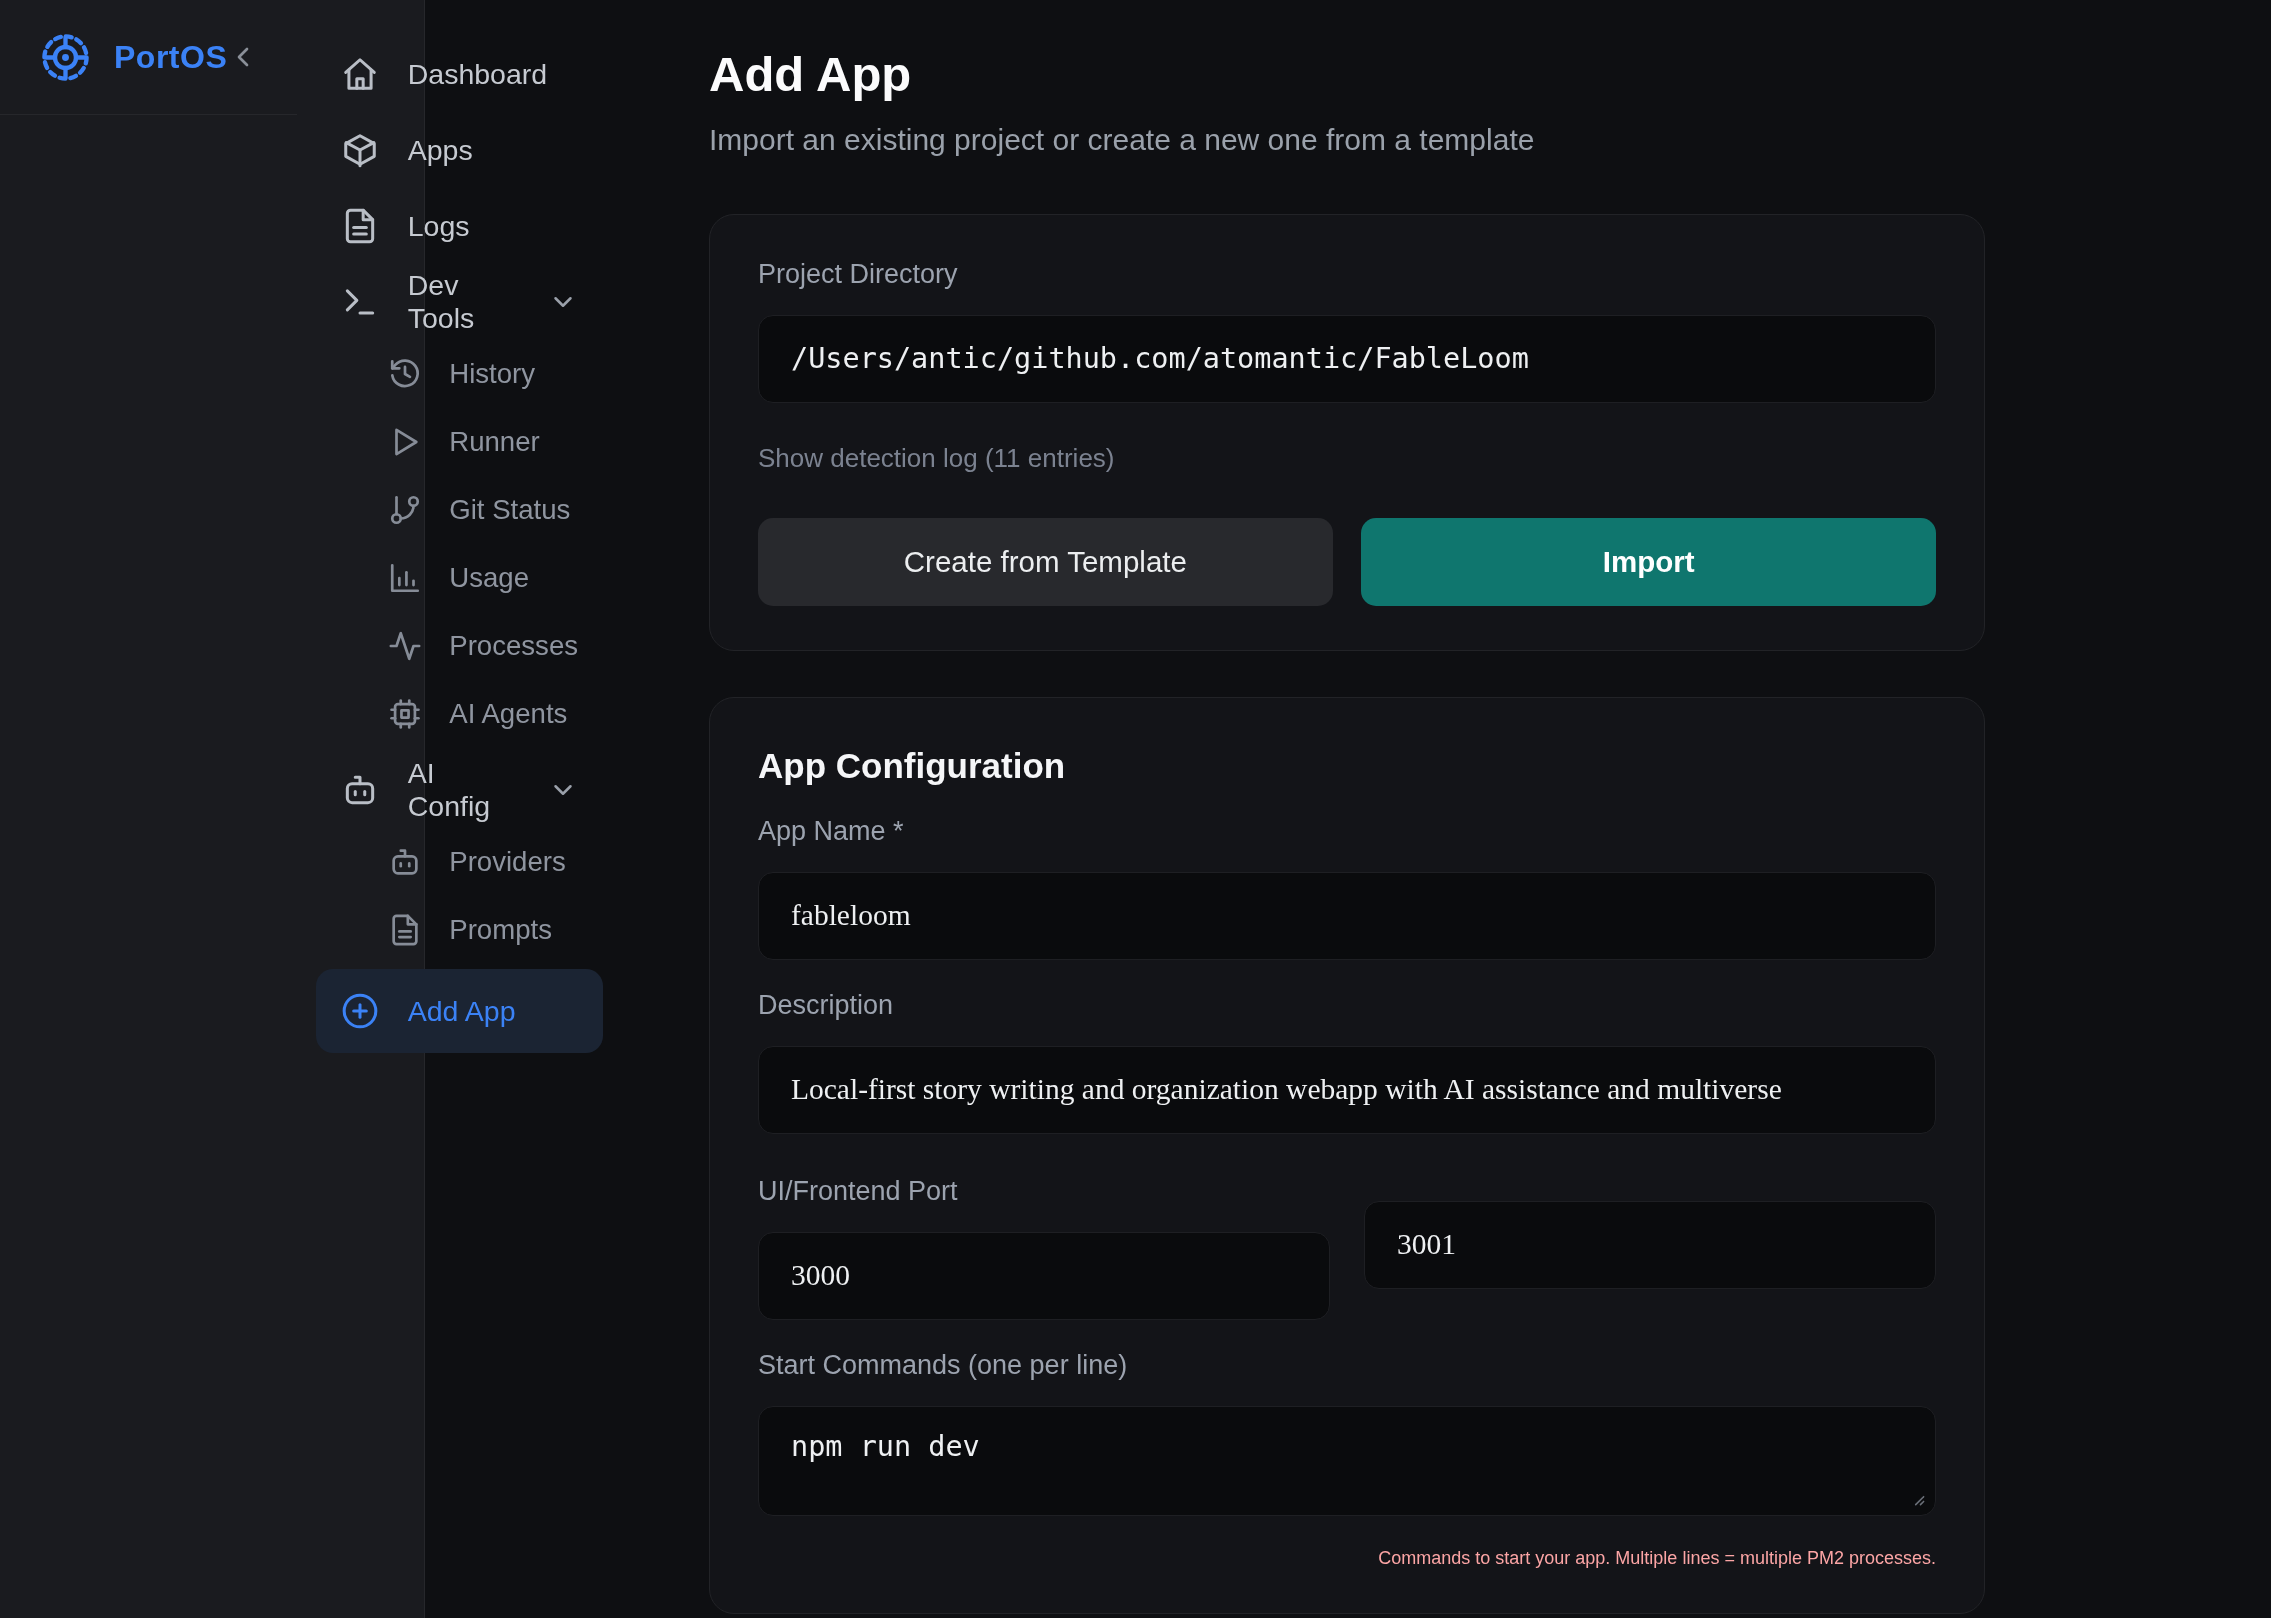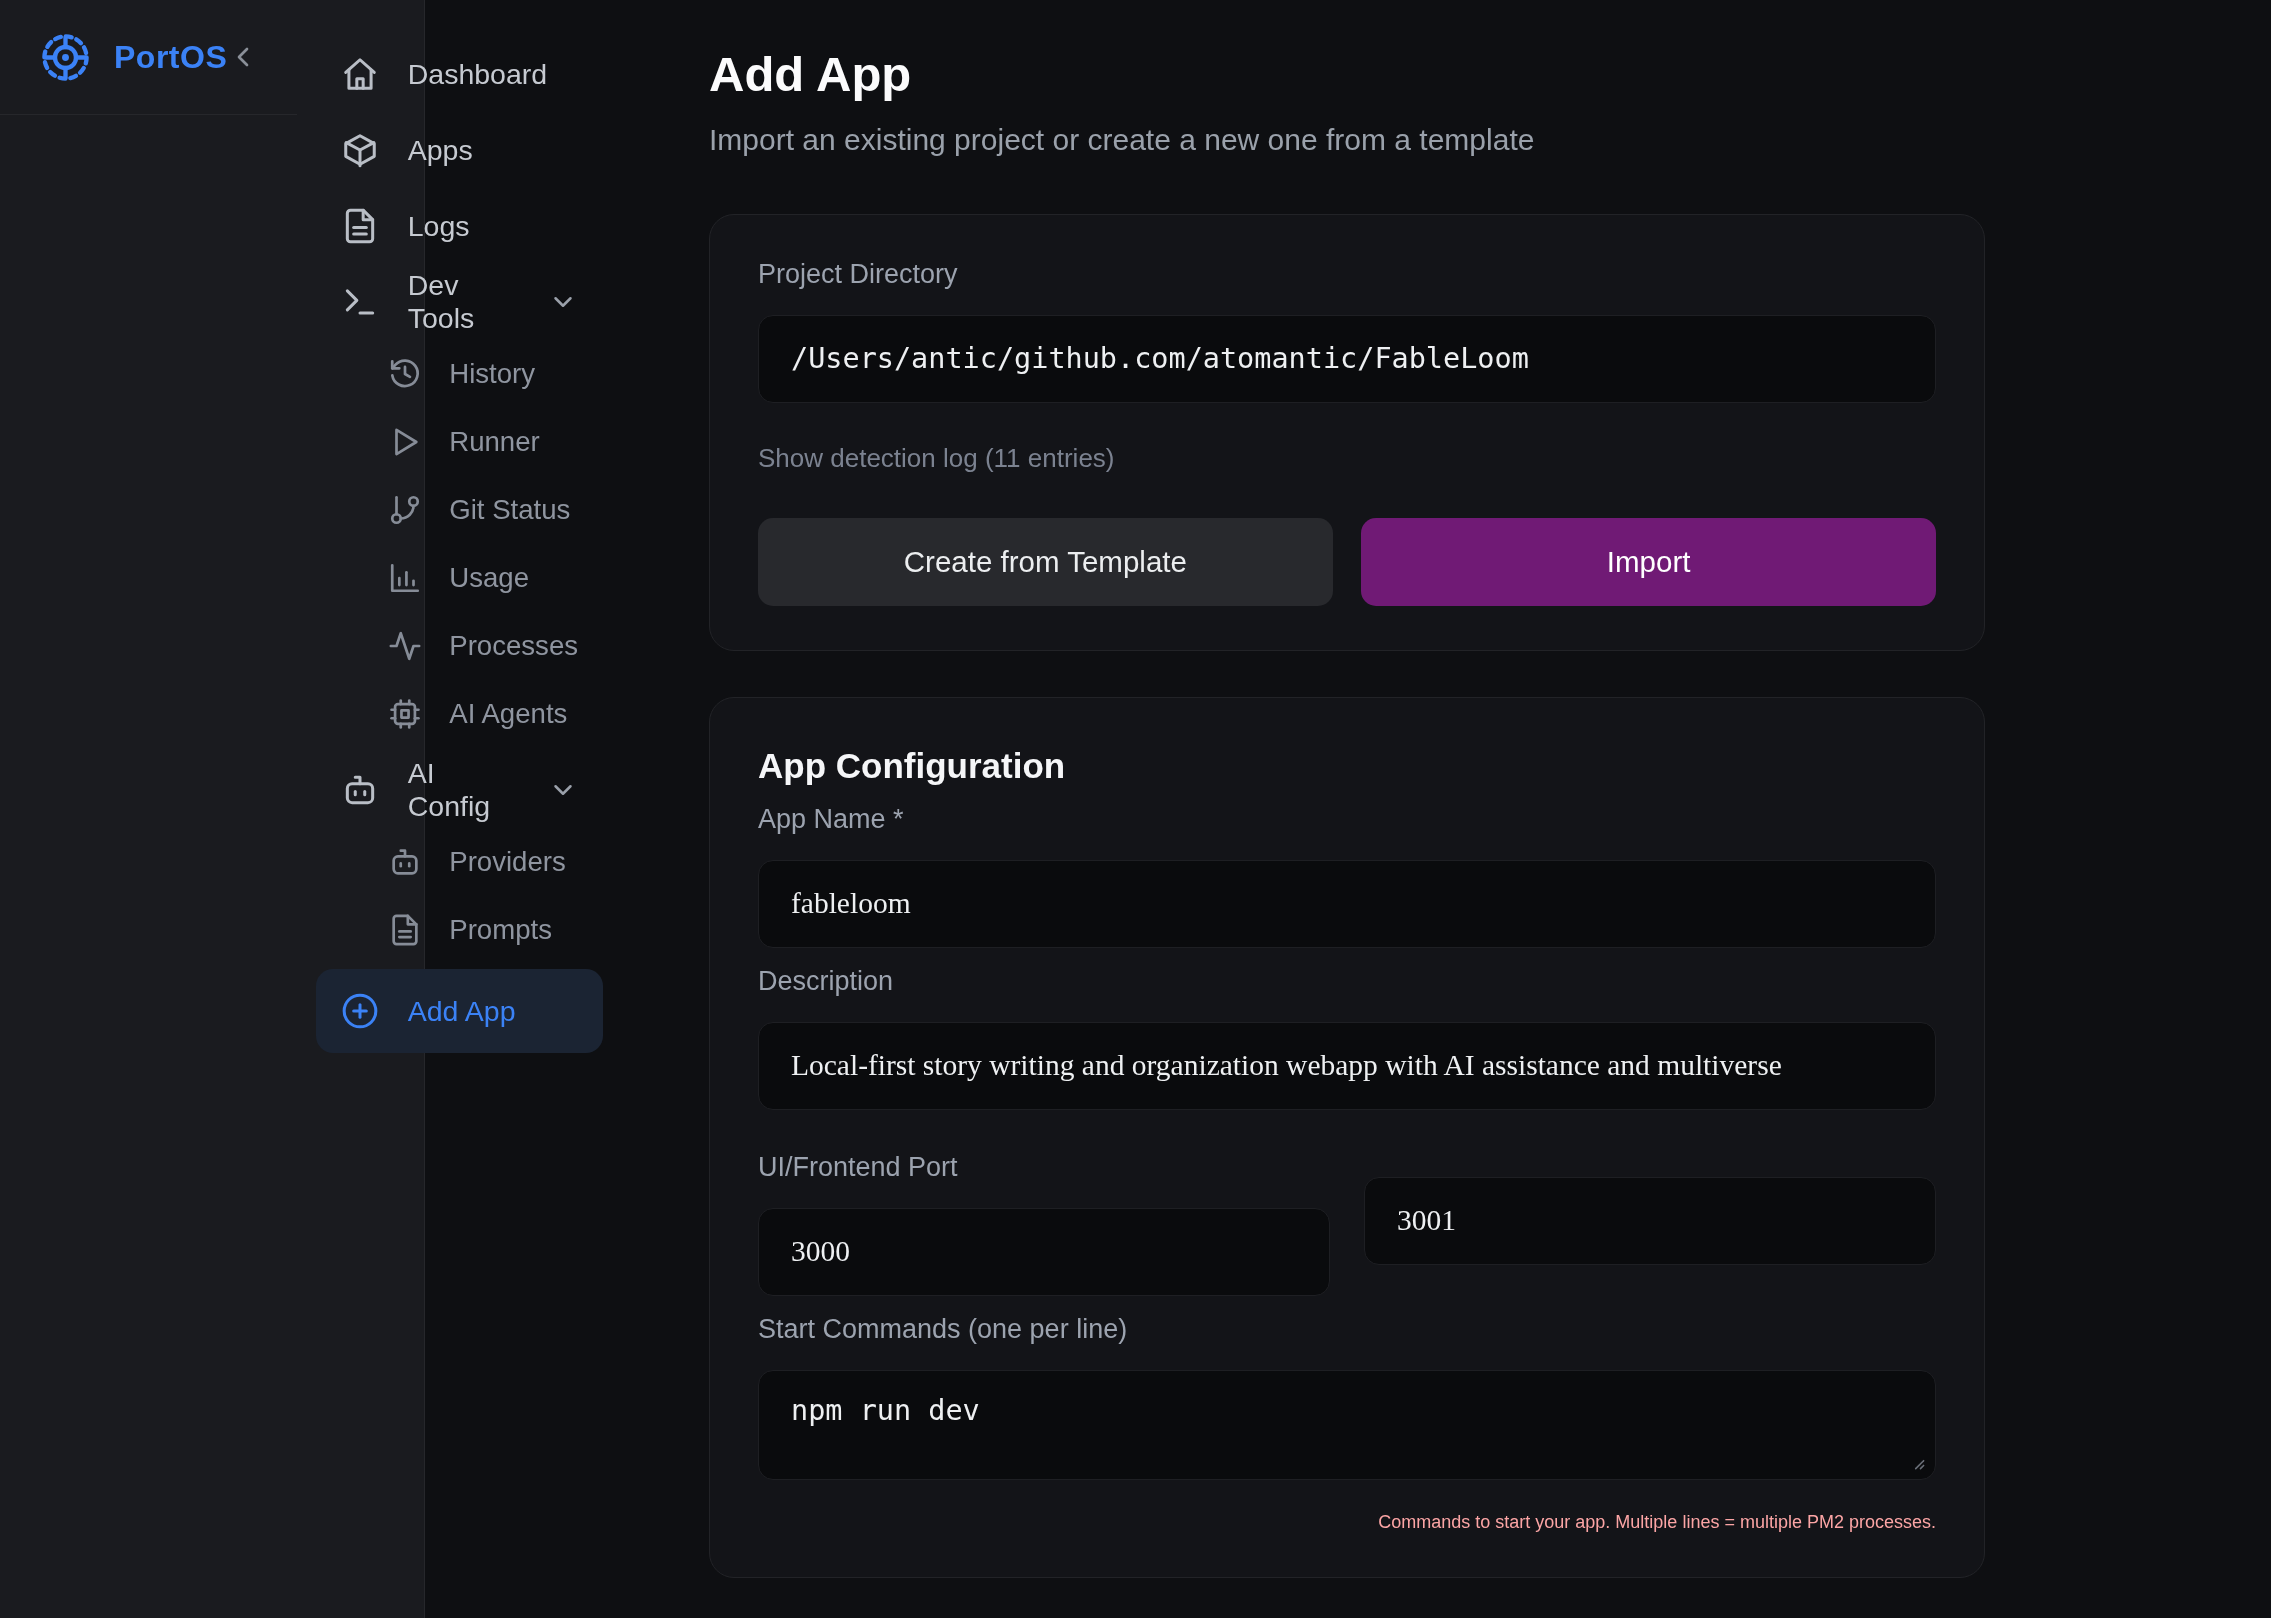--- a/index.html
+++ b/index.html
@@ -38,24 +38,24 @@
   .field-label{font-size:27px;color:#9ca3af;}
   .input{box-sizing:border-box;width:100%;margin-top:25px;background:#0a0b0d;border:1.9px solid #1e1f23;border-radius:15px;height:88px;padding:0 32px;font-size:29.5px;color:#eef0f2;font-family:Liberation Serif, serif;white-space:nowrap;overflow:hidden;display:flex;align-items:center;}
   input.input{display:block;line-height:84px;outline:none;text-overflow:clip;}
   .mono{font-family:"DejaVu Sans Mono",monospace;font-size:28.5px;}
 
   .link-muted{margin-top:40px;font-size:26px;color:#7b8290;cursor:pointer;width:fit-content;}
 
   .btn-row{display:flex;gap:28.5px;margin-top:44px;}
   .btn{flex:1;height:88px;border-radius:15px;display:flex;align-items:center;justify-content:center;font-size:29.5px;font-weight:400;cursor:pointer;border:none;font-family:"Liberation Sans",sans-serif;}
   .btn.secondary{background:#28292d;color:#eceef0;}
-  .btn.primary{background:#701a75;color:#ffffff;font-weight:400;}
+  .btn.primary{background:#0f766e;color:#ffffff;font-weight:700;}
 
   .card-title{font-size:35px;font-weight:700;color:#f5f6f8;margin:3.8px 0 9.5px 0;}
-  .field{margin-top:18px;}
+  .field{margin-top:30px;}
   .grid2{display:flex;gap:34px;margin-top:42px;}
   .grid2 .col{flex:1;min-width:0;}
 
   .textarea{height:110px;align-items:flex-start;padding-top:23px;position:relative;}
   .resize-handle{position:absolute;right:9.5px;bottom:7.6px;width:19px;height:19px;color:#6a6f78;}
   .helper{margin-top:32px;font-size:18px;color:#fca5a5;text-align:right;}
 </style>
 </head>
 <body>
 

